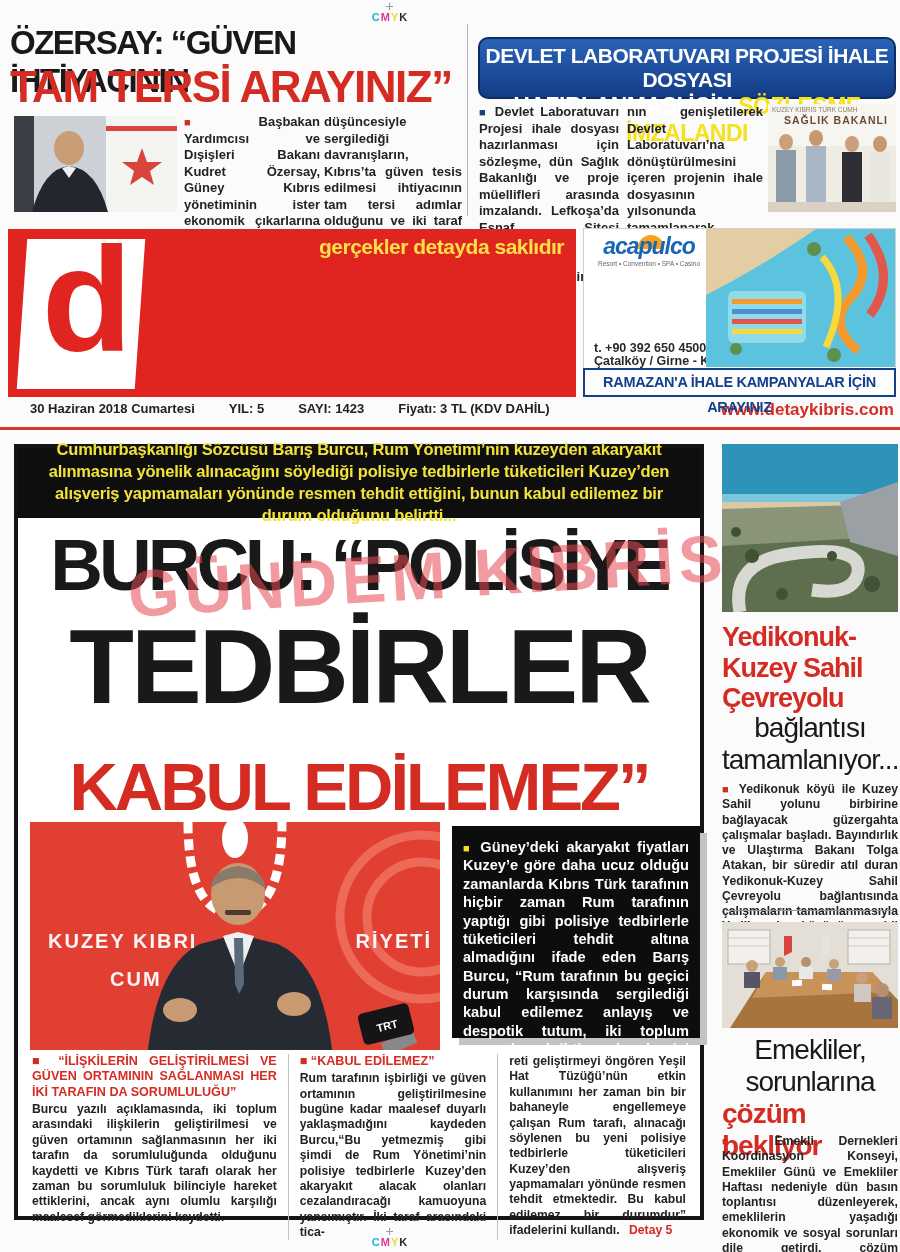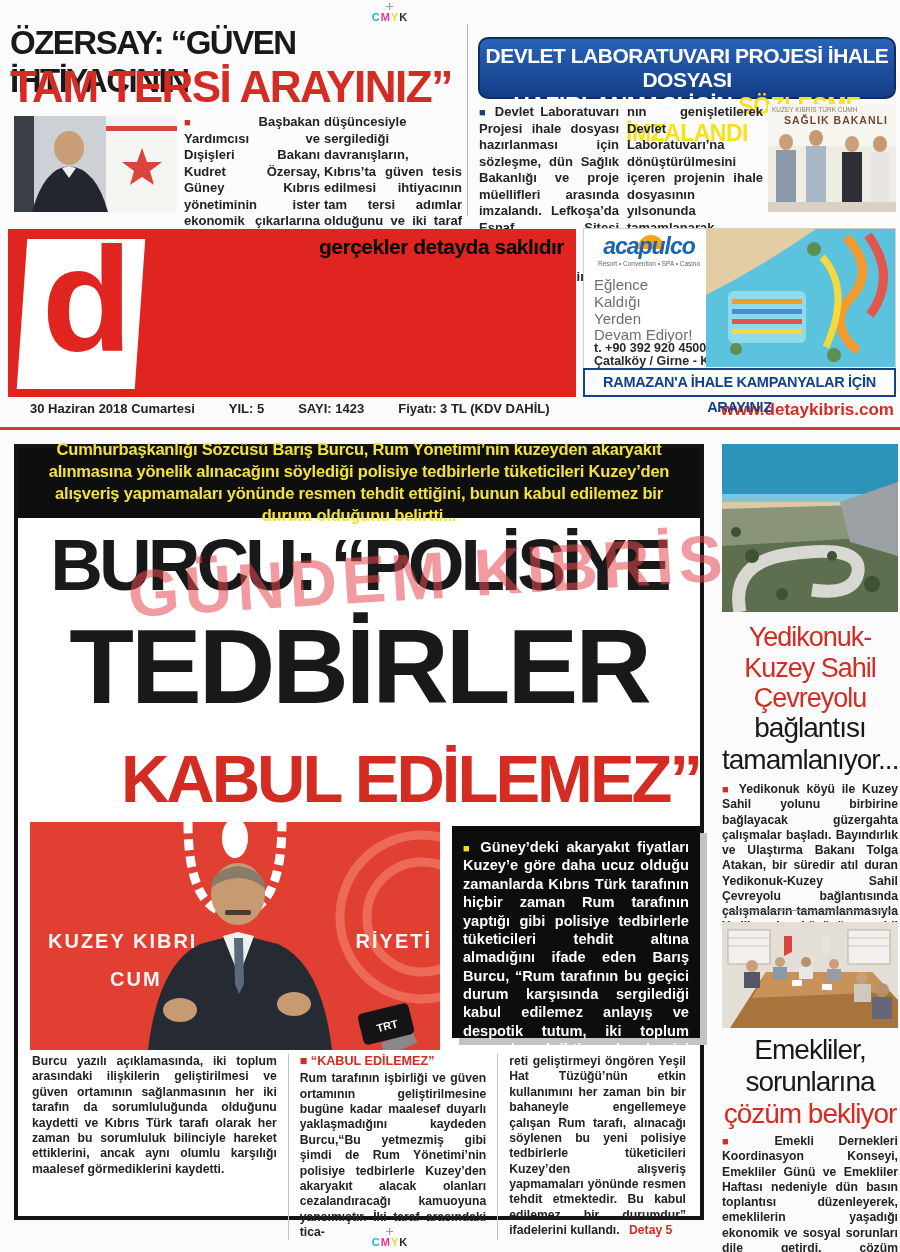--- a/index.html
+++ b/index.html
@@ -19,21 +19,21 @@
   .bullet-navy{color:#1c3d7a;font-size:11px;}
   .bullet-yellow{color:#f5e11c;font-size:11px;}
   .pref{color:#d42b23;font-weight:bold;margin-left:6px;margin-top:28px;}
   .vline{width:1px;background:#b5b5b5;}
   .bluebox{left:478px;top:37px;width:418px;height:62px;border-radius:10px;background:linear-gradient(#2a63b8,#133d85);border:2px solid #0d2d63;box-sizing:border-box;text-align:center;color:#fff;font-weight:800;}
   .bluebox .l1{font-size:21px;letter-spacing:-0.5px;margin-top:5px;}
   .bluebox .l2{font-size:23px;letter-spacing:-0.5px;margin-top:1px;}
   .yel{color:#f5e11c;}
   
   .mast{left:8px;top:229px;width:568px;height:168px;background:#e0241f;}
-  .tagline{position:absolute;right:12px;top:6px;font-size:21px;font-weight:800;color:#000000;letter-spacing:-0.5px;}
+  .tagline{position:absolute;right:12px;top:6px;font-size:21px;font-weight:800;color:#fde047;letter-spacing:-0.5px;}
   .dbox{position:absolute;left:14px;top:10px;width:118px;height:150px;background:#fff;transform:skewX(-4deg);}
   .dletter{position:absolute;left:20px;top:-4px;width:118px;text-align:center;font-size:148px;font-weight:800;color:#e0241f;line-height:150px;}
   .etay{position:absolute;left:128px;top:-12px;font-size:150px;font-weight:800;color:#fff;letter-spacing:-7px;line-height:168px;}
   .dateline{left:30px;top:401px;width:560px;display:flex;gap:34px;font-size:13px;font-weight:bold;color:#222;}
   .website{right:6px;top:400px;font-size:17px;font-weight:800;color:#d42b23;}
   .redrule{left:0;top:427px;width:900px;height:3px;background:#cf3a31;}
   
   .ad{left:583px;top:228px;width:313px;height:144px;background:#fff;border:1px solid #cfcfcf;box-sizing:border-box;}
   .adlogo{position:absolute;left:10px;top:4px;width:110px;text-align:center;}
   .adsun{position:absolute;left:44px;top:2px;width:26px;height:14px;background:#f5a31e;border-radius:13px 13px 0 0;}
@@ -44,33 +44,33 @@
   .adloc{position:absolute;left:10px;top:125px;font-size:12.5px;font-weight:800;color:#2a2a2a;}
   .adphoto{position:absolute;left:122px;top:0px;width:189px;height:138px;}
   .adbanner{left:583px;top:368px;width:313px;height:29px;background:#fdfdfd;border:2px solid #15418c;box-sizing:border-box;text-align:center;font-size:14.5px;font-weight:800;color:#15418c;line-height:25px;letter-spacing:-0.3px;}
   
   .mainbox{left:14px;top:444px;width:690px;height:776px;border:4px solid #141414;background:#fff;box-sizing:border-box;}
   .leadin{position:absolute;left:0;top:0;width:682px;height:70px;background:#0e0e0e;display:flex;align-items:center;justify-content:center;}
   .leadin div{color:#f2e23a;font-size:16.5px;font-weight:bold;text-align:center;line-height:1.33;width:660px;letter-spacing:-0.2px;}
   .mh{position:absolute;left:0;width:682px;text-align:center;font-weight:800;color:#191919;}
   .mh1{top:74px;font-size:73px;letter-spacing:-4px;line-height:86px;}
   .mh2{top:158px;font-size:106px;letter-spacing:-3px;line-height:120px;}
-  .mh3{top:288px;font-size:67px;letter-spacing:-3px;line-height:86px;color:#d42b23;text-align:right;}
+  .mh3{top:296px;font-size:67px;letter-spacing:-3px;line-height:86px;color:#d42b23;}
   .watermark{left:128px;top:556px;font-size:66px;font-weight:800;letter-spacing:5px;color:rgba(229,73,83,0.55);transform:rotate(-3.5deg);transform-origin:left center;z-index:9;white-space:nowrap;}
   .bphoto{position:absolute;left:12px;top:374px;width:410px;height:228px;overflow:hidden;}
   .bp-txt{position:absolute;color:rgba(255,255,255,0.95);font-weight:800;font-size:20px;letter-spacing:2px;}
   .qbox{position:absolute;left:434px;top:378px;width:248px;height:212px;background:#0d0d0d;box-shadow:7px 7px 0 #c3c3c3;padding:12px 11px;box-sizing:border-box;}
   .qbox p{margin:0;color:#fff;font-size:14.6px;font-weight:bold;line-height:1.26;text-align:justify;}
   .cols{position:absolute;left:14px;top:606px;width:654px;display:flex;gap:11px;}
   .col{font-size:12.2px;font-weight:bold;line-height:1.26;color:#232323;}
   .col .sub{color:#d42b23;font-size:12.6px;font-weight:800;line-height:1.22;margin-bottom:2px;}
   .csep{width:1px;background:#c2c2c2;}
   
   .sb{left:722px;width:176px;}
-  .sb-h-red{font-size:27px;font-weight:400;color:#d42b23;text-align:center;line-height:1.13;letter-spacing:-1px;}
+  .sb-h-red{font-size:27px;font-weight:700;color:#d42b23;line-height:1.13;letter-spacing:-1px;}
   .sb-h-blk{font-size:28px;font-weight:400;color:#191919;text-align:center;line-height:1.13;letter-spacing:-1px;}
   .sb-body{font-size:12.2px;font-weight:bold;line-height:1.25;color:#232323;text-align:justify;}
   .sb-div{left:726px;width:168px;height:1px;background:#9a9a9a;}
   svg{display:block;}
 </style>
 </head>
 <body>
 
 <div class="abs mark" style="left:330px;top:1px;">
   <span class="cross">+</span>
@@ -148,25 +148,21 @@
 </div>
 <div class="abs website">www.detaykibris.com</div>
 <div class="abs redrule"></div>
 
 <div class="abs ad">
   <div class="adlogo">
     <div class="adsun"></div>
     <div class="adbrand">acapulco</div>
     <div class="adtag">Resort • Convention • SPA • Casino</div>
   </div>
-  <div class="adslogan pre">Eğlence
-Kaldığı
-Yerden
-Devam Ediyor!</div>
-  <div class="adphone">t. +90 392 920 4500</div>
+  <div class="adphone">t. +90 392 650 4500</div>
   <div class="adloc">Çatalköy / Girne - KKTC</div>
   <div class="adphoto">
     <svg viewBox="0 0 189 138" width="189" height="138">
       <rect width="189" height="138" fill="#5bc3de"></rect>
       <path d="M0 0 L110 0 Q55 38 0 66 Z" fill="#e2cda4"></path>
       <rect x="22" y="62" width="78" height="52" rx="6" fill="#8fdbea"></rect>
       <rect x="26" y="70" width="70" height="5" fill="#f29a2e"></rect>
         <rect x="26" y="80" width="70" height="5" fill="#4a90d0"></rect>
         <rect x="26" y="90" width="70" height="5" fill="#e2574b"></rect>
         <rect x="26" y="100" width="70" height="5" fill="#f5d93e"></rect>
@@ -215,20 +211,21 @@
 
   <div class="qbox">
     <p>
       <span class="bullet-yellow">■</span>
       <span>Güney’deki akaryakıt fiyatları Kuzey’e göre daha ucuz olduğu zamanlarda Kıbrıs Türk tarafının hiçbir zaman Rum tarafının yaptığı gibi polisiye tedbirlerle tüketicileri tehdit altına almadığını ifade eden Barış Burcu, “Rum tarafının bu geçici durum karşısında sergilediği kabul edilemez anlayış ve despotik tutum, iki toplum arasında çok ihtiyaç duyulan iyi ilişkilerin ve güvenin gelişmesine yardımcı olmamaktadır” dedi.</span>
     </p>
   </div>
 
   <div class="cols">
     <div class="col just" style="width:252px;">
+      <div class="sub">■ “İLİŞKİLERİN GELİŞTİRİLMESİ VE GÜVEN ORTAMININ  SAĞLANMASI HER İKİ TARAFIN DA SORUMLULUĞU”</div>
       <span>Burcu yazılı açıklamasında, iki toplum arasındaki ilişkilerin geliştirilmesi ve güven ortamının sağlanmasının her iki tarafın da sorumluluğunda olduğunu kaydetti ve Kıbrıs Türk tarafı olarak her zaman bu sorumluluk bilinciyle hareket ettiklerini, ancak aynı olumlu karşılığı maalesef görmediklerini kaydetti.</span>
     </div>
     <div class="csep"></div>
     <div class="col just" style="width:192px;">
       <div class="sub">■ “KABUL EDİLEMEZ”</div>
       <span>Rum tarafının işbirliği ve güven ortamının geliştirilmesine bugüne kadar maalesef duyarlı yaklaşmadığını kaydeden Burcu,“Bu yetmezmiş gibi şimdi de Rum Yönetimi’nin polisiye tedbirlerle Kuzey’den akaryakıt alacak olanları cezalandıracağı kamuoyuna yansımıştır. İki taraf arasındaki tica-</span>
     </div>
     <div class="csep"></div>
     <div class="col just" style="width:182px;">
       <span>reti geliştirmeyi öngören Yeşil Hat Tüzüğü’nün etkin kullanımını her zaman bin bir bahaneyle engellemeye çalışan Rum tarafı, alınacağı söylenen bu yeni polisiye tedbirlerle tüketicileri Kuzey’den alışveriş yapmamaları yönünde resmen tehdit etmektedir. Bu kabul edilemez bir durumdur” ifadelerini kullandı.</span>

